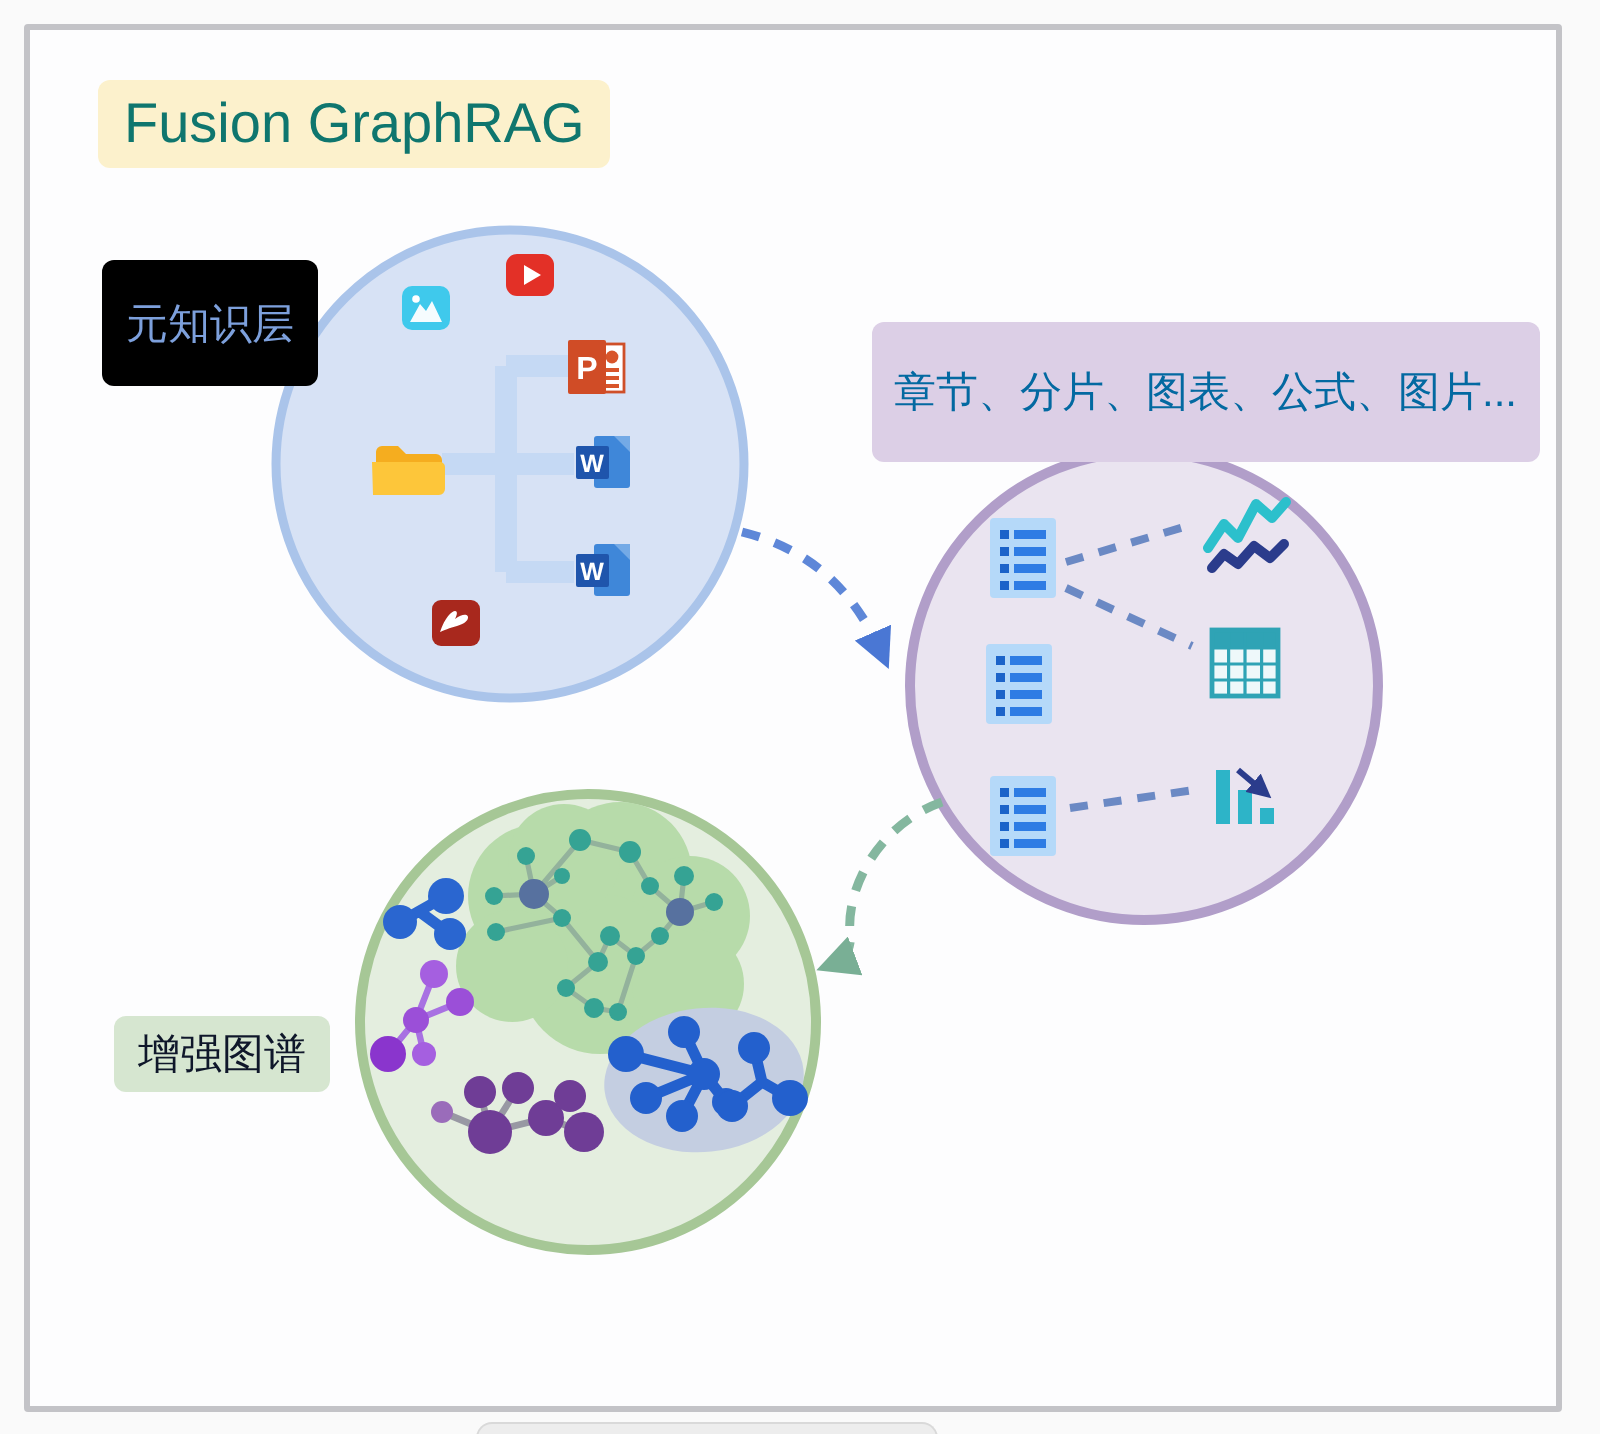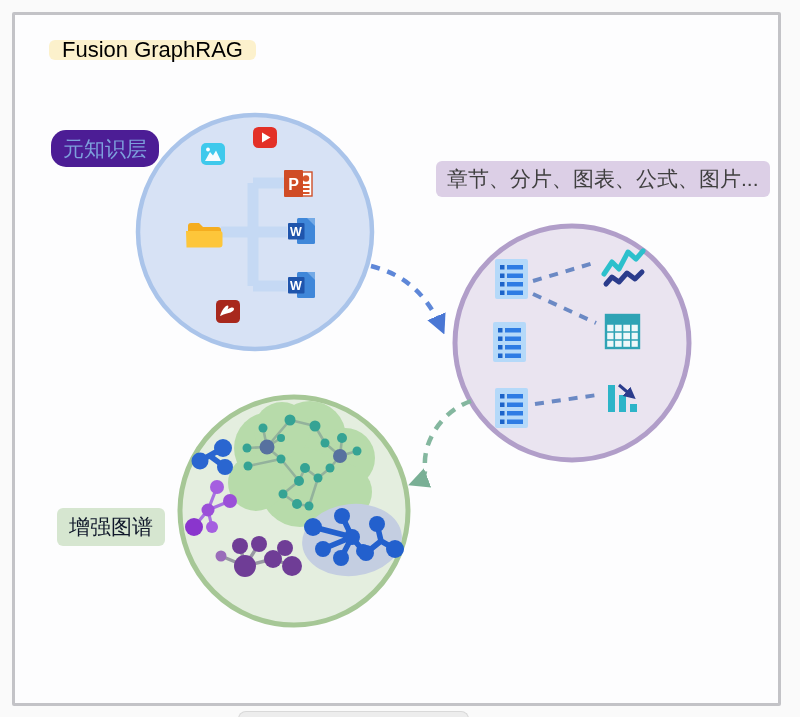--- a/index.html
+++ b/index.html
@@ -11,26 +11,26 @@
   .canvas{
     position:absolute;left:12px;top:12px;width:769px;height:694px;
     box-sizing:border-box;background:#fdfdfe;
     border:3px solid #c3c3c7;border-radius:2px;
   }
   .diagram-svg{position:absolute;left:0;top:0;}
   .tag{
     position:absolute;display:flex;align-items:center;
     border-radius:6px;white-space:nowrap;z-index:5;
   }
-  .tag-title{left:49px;top:40px;height:20px;padding:0 13px;
-    background:#fcf1cc;color:#000000;font-size:22px;}
-  .tag-meta{left:51px;top:130px;height:37px;padding:0 12px;
-    background:#4c1d95;color:#7da0dc;font-size:21px;border-radius:15px;}
-  .tag-chunks{left:436px;top:161px;height:36px;padding:0 11px;
-    background:#dccfe6;color:#404040;font-size:21px;}
+  .tag-title{left:49px;top:40px;height:44px;padding:0 13px;
+    background:#fcf1cc;color:#0f766e;font-size:28px;}
+  .tag-meta{left:51px;top:130px;height:37px;padding:13px 12px;
+    background:#000000;color:#7da0dc;font-size:21px;}
+  .tag-chunks{left:436px;top:161px;height:36px;padding:17px 11px;
+    background:#dccfe6;color:#0369a1;font-size:21px;}
   .tag-graph{left:57px;top:508px;height:38px;padding:0 12px;
     background:#d6e6d0;color:#0f172a;font-size:21px;}
   .bottom-toolbar{
     position:absolute;left:238px;top:711px;width:229px;height:8px;
     background:#ededed;border:1px solid #d9d9d9;border-bottom:none;
     border-radius:8px 8px 0 0;
   }
 </style>
 </head>
 <body>

